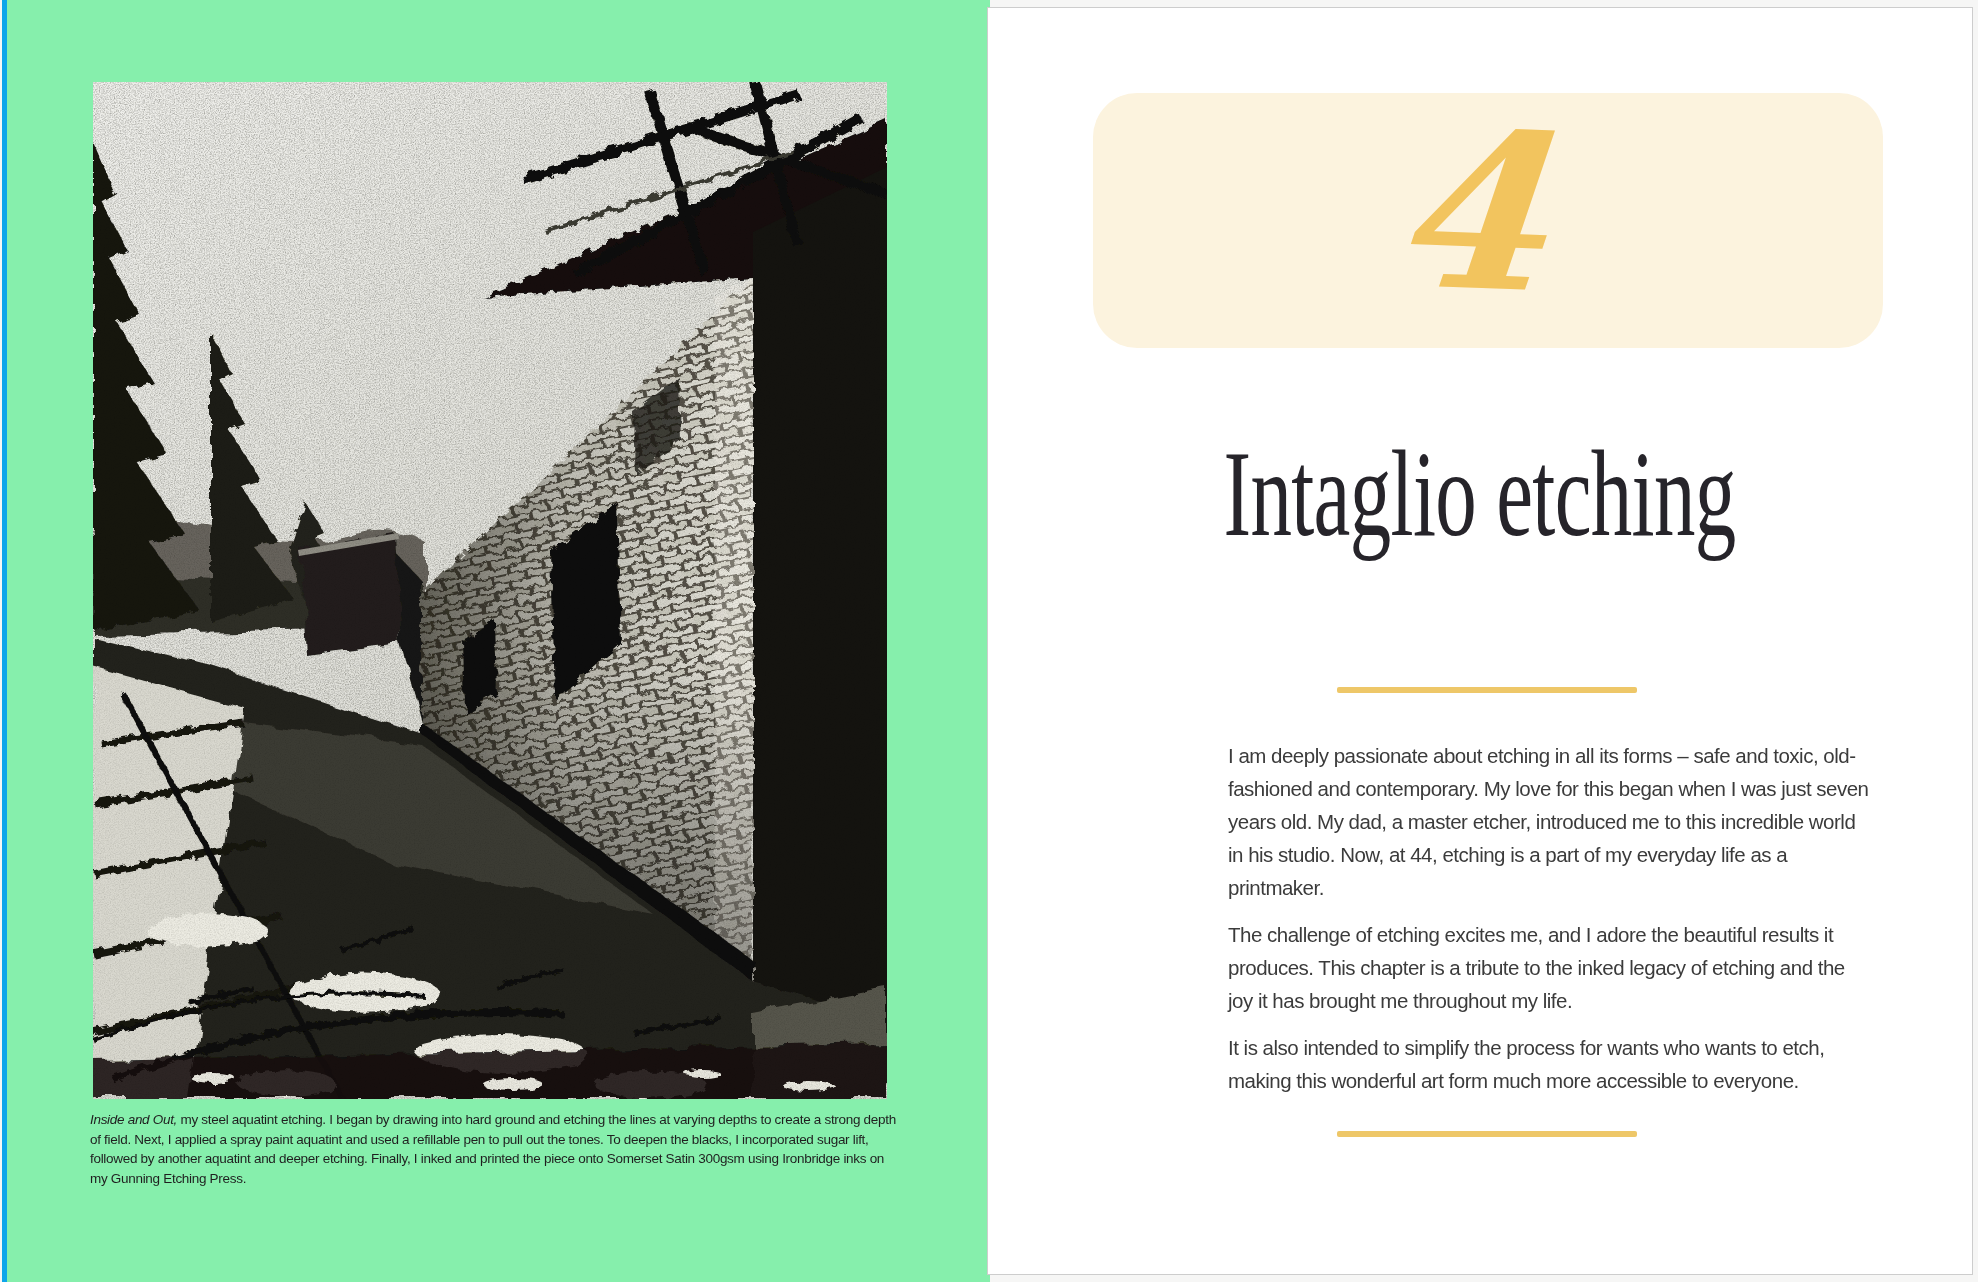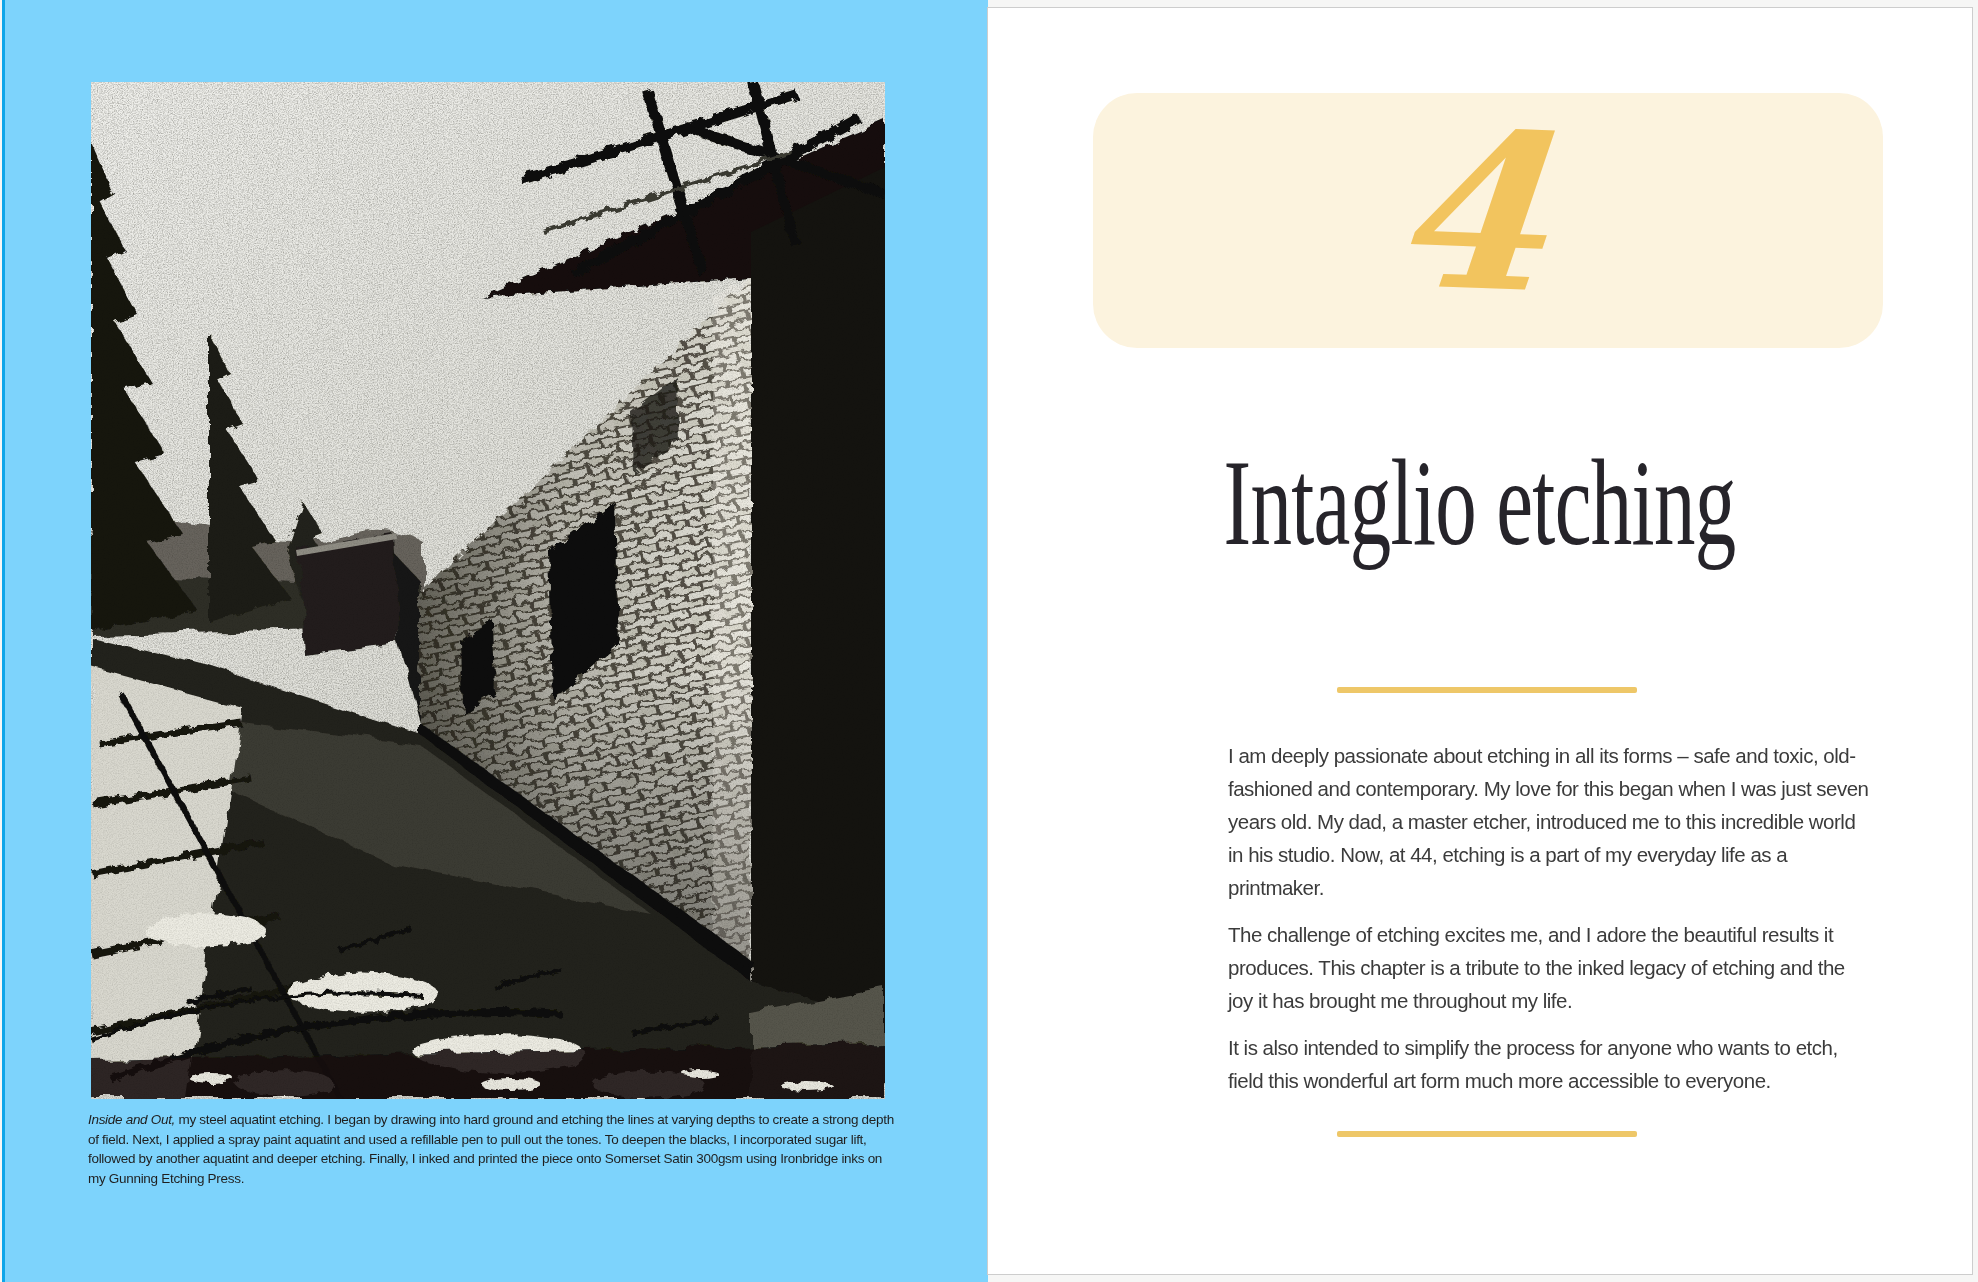--- a/index.html
+++ b/index.html
@@ -6,21 +6,21 @@
   body{
     width:1978px;height:1282px;
     background:#f6f6f5;
     font-family:"Liberation Sans",sans-serif;
     position:relative;overflow:hidden;
     -webkit-font-smoothing:antialiased;
   }
   
   .page-left{
     position:absolute;left:2px;top:0;width:983px;height:1282px;
-    background:#7dd3fc;border-left:3px solid #0ea5e9;
+    background:#86efac;border-left:5px solid #0ea5e9;
   }
   .artwork{
     position:absolute;left:86px;top:82px;width:794px;height:1017px;
     overflow:hidden;background:#e7e7e2;
   }
   .artwork svg{display:block;width:794px;height:1017px;}
   .caption{
     position:absolute;left:83px;top:1110px;width:808px;
     font-size:13.5px;line-height:19.5px;letter-spacing:-0.3px;
     color:#1f1f1f;
@@ -35,21 +35,21 @@
     position:absolute;left:105px;top:85px;width:790px;height:255px;
     background:#fcf3de;border-radius:44px;
     display:flex;align-items:center;justify-content:center;
   }
   .chapter-num{
     font-family:"DejaVu Serif",serif;font-style:italic;font-weight:bold;
     font-size:215px;line-height:1;color:#f2c45e;
     transform:skewX(-6deg) rotate(2deg) translateY(-8px);
   }
   .chapter-title{
-    position:absolute;left:0;right:0;top:410px;margin:17px;
+    position:absolute;left:0;right:0;top:410px;margin:8px;
     text-align:center;font-family:"Liberation Serif",serif;
     font-weight:400;font-size:122px;line-height:1.12;letter-spacing:-1px;
     color:#26242a;white-space:nowrap;
   }
   .chapter-title .squeeze{display:inline-block;transform:scaleX(0.68);transform-origin:50% 50%;}
   .divider{
     position:absolute;left:349px;width:300px;height:6px;
     background:#eec768;border-radius:2px;
   }
   .divider.top{top:679px;}
@@ -196,17 +196,17 @@
     <div class="chapter-num">4</div>
   </div>
 
   <h1 class="chapter-title"><span class="squeeze">Intaglio etching</span></h1>
 
   <div class="divider top"></div>
 
   <div class="body-text">
     <p>I am deeply passionate about etching in all its forms – safe and toxic, old-fashioned and contemporary. My love for this began when I was just seven years old. My dad, a master etcher, introduced me to this incredible world in his studio. Now, at 44, etching is a part of my everyday life as a printmaker.</p>
     <p>The challenge of etching excites me, and I adore the beautiful results it produces. This chapter is a tribute to the inked legacy of etching and the joy it has brought me throughout my life.</p>
-    <p>It is also intended to simplify the process for anyone who wants to etch, field this wonderful art form much more accessible to everyone.</p>
+    <p>It is also intended to simplify the process for wants who wants to etch, making this wonderful art form much more accessible to everyone.</p>
   </div>
 
   <div class="divider bottom"></div>
 </div>
 
 </body></html>

